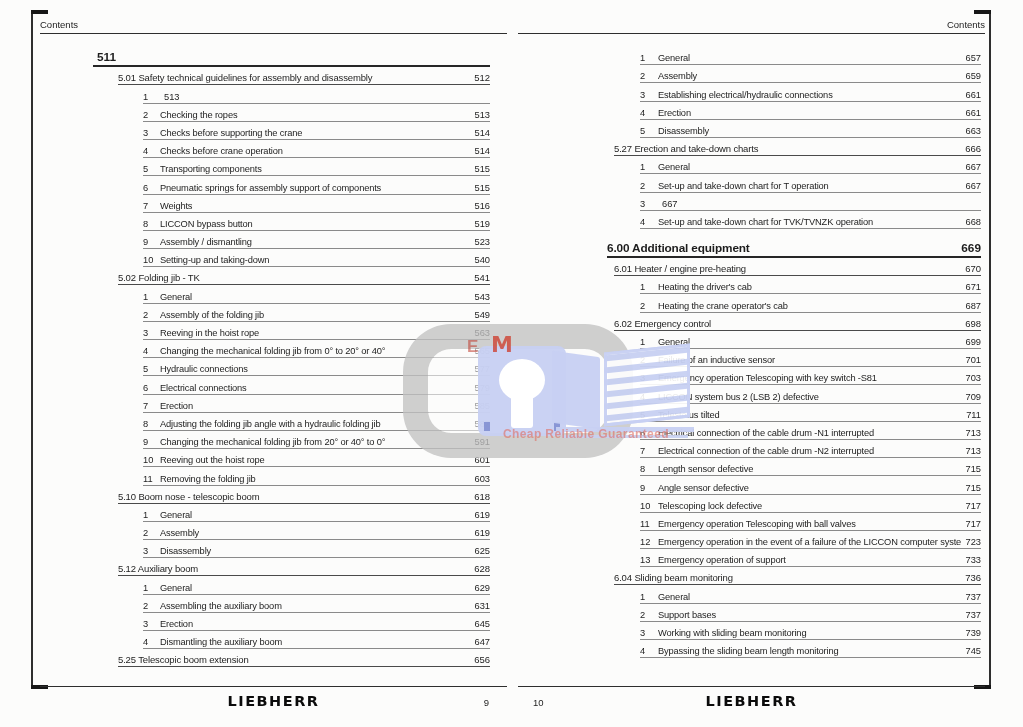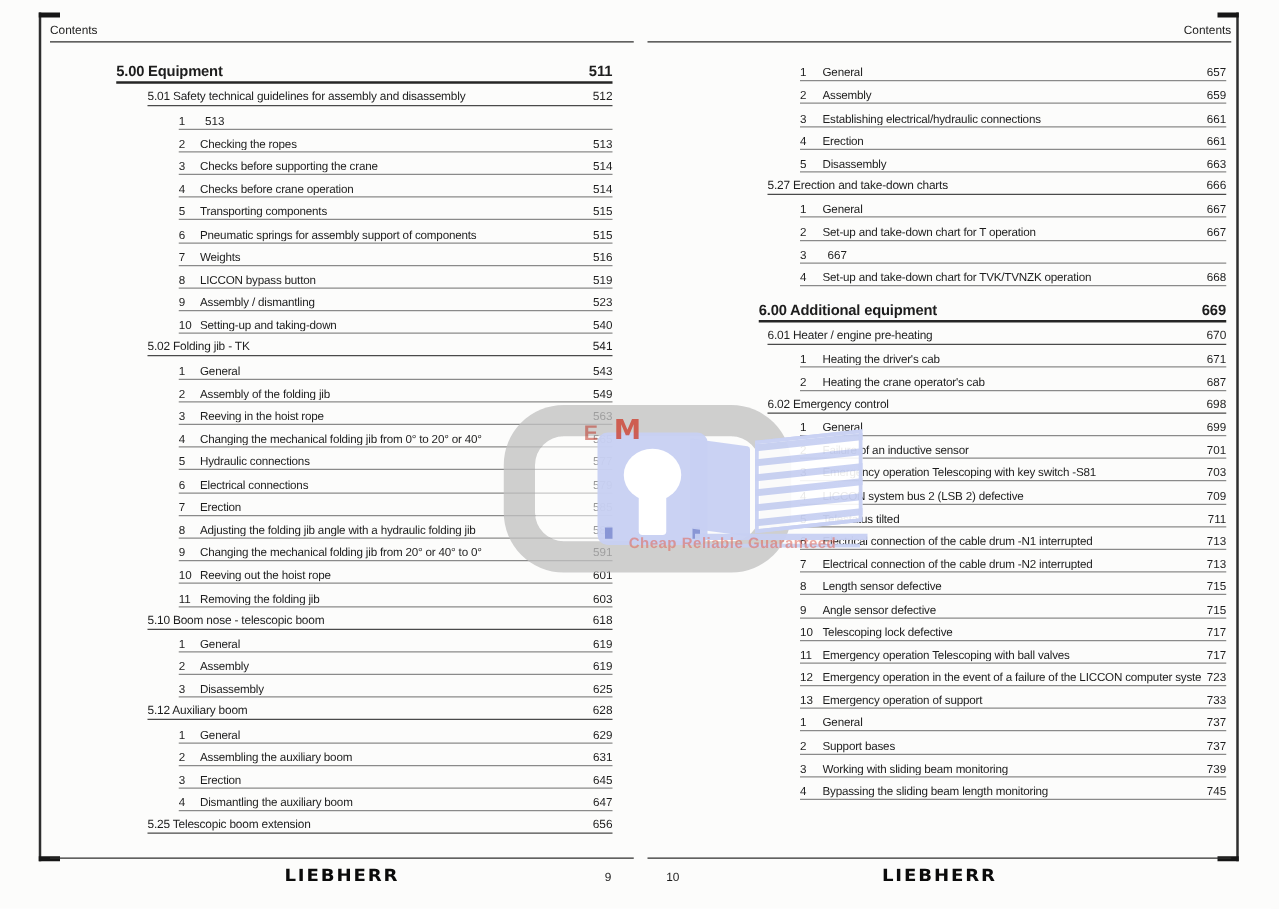--- a/index.html
+++ b/index.html
@@ -98,21 +98,20 @@
   <div class="tick tr"></div>
   <div class="tick bl"></div>
   <div class="tick br"></div>
 
   <div class="page page-left">
     <div class="hdr">
       <span>Contents</span>
     </div>
     <div class="toc">
         <div class="row chapter">
-          <span class="lbl">5.00 Equipment</span>
           <span class="pg">511</span>
         </div>
         <div class="row section">
           <span class="lbl">5.01 Safety technical guidelines for assembly and disassembly</span>
           <span class="pg">512</span>
         </div>
         <div class="row item">
           <span class="num">1</span>
           <span class="pg">513</span>
         </div>
@@ -406,20 +405,24 @@
         </div>
         <div class="row item">
           <span class="num">12</span>
           <span class="lbl">Emergency operation in the event of a failure of the LICCON computer system</span>
           <span class="pg">723</span>
         </div>
         <div class="row item">
           <span class="num">13</span>
           <span class="lbl">Emergency operation of support</span>
           <span class="pg">733</span>
+        </div>
+        <div class="row section">
+          <span class="lbl">6.04 Sliding beam monitoring</span>
+          <span class="pg">736</span>
         </div>
         <div class="row item">
           <span class="num">1</span>
           <span class="lbl">General</span>
           <span class="pg">737</span>
         </div>
         <div class="row item">
           <span class="num">2</span>
           <span class="lbl">Support bases</span>
           <span class="pg">737</span>

